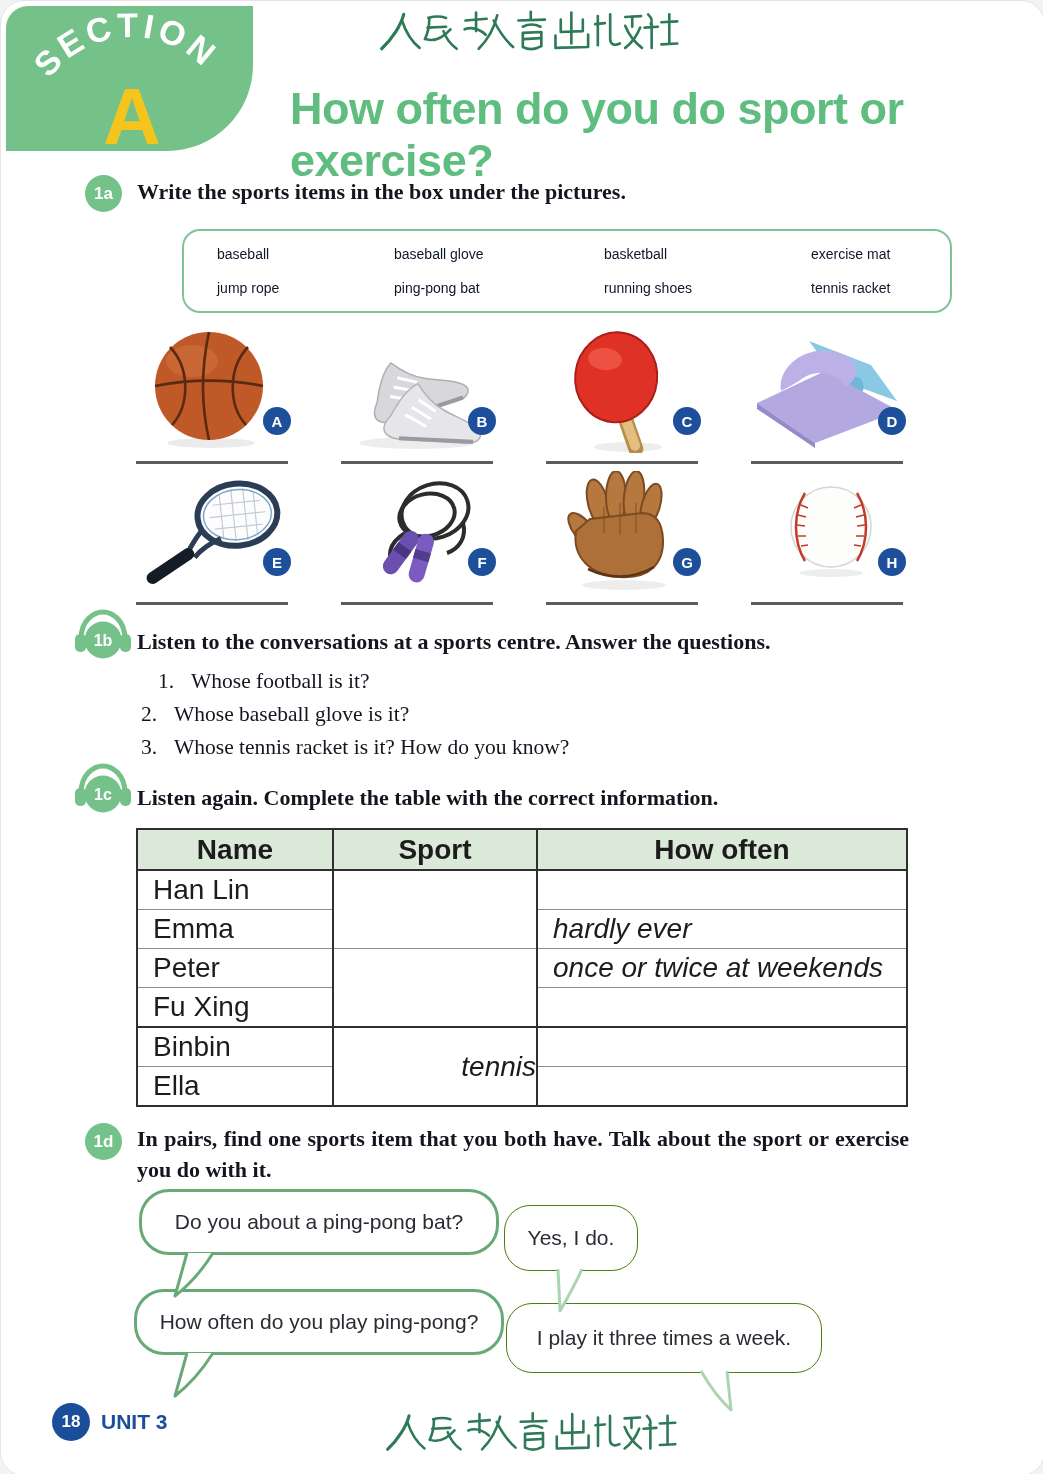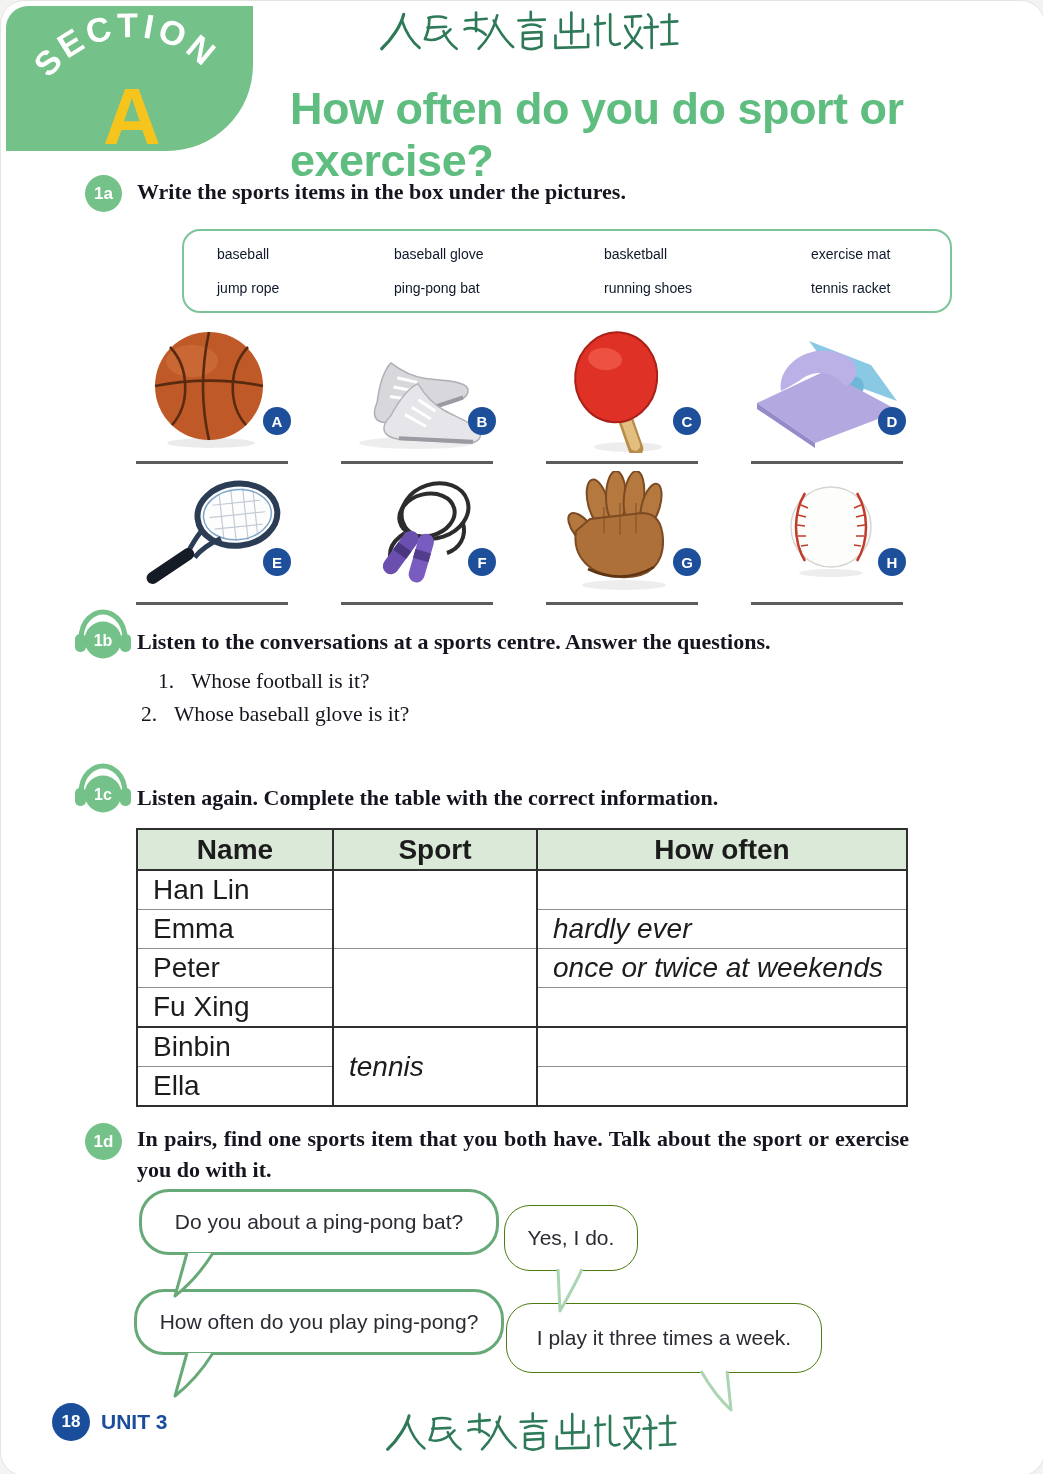--- a/index.html
+++ b/index.html
@@ -31,21 +31,21 @@
   
   table.info{border-collapse:collapse;table-layout:fixed;width:770px;
              font-family:"Liberation Sans",sans-serif;font-size:28px;color:#1c1c1c;
              border:2.5px solid #2f2f2f;}
   table.info th{background:#dbe9d8;font-weight:700;height:37px;text-align:center;
              border-left:2px solid #2f2f2f;border-right:2px solid #2f2f2f;
              border-bottom:2.5px solid #2f2f2f;}
   table.info td{height:38px;border-left:2px solid #2f2f2f;border-right:2px solid #2f2f2f;
              border-top:1px solid #8f8f8f;border-bottom:1px solid #8f8f8f;
              padding:0 0 0 15px;vertical-align:middle;}
-  table.info td.sport-cell{font-style:italic;}
+  table.info td.sport-cell{font-style:italic;text-align:right;}
   table.info td.filled{font-style:italic;}
   table.info tr.heavy td{border-top:2px solid #2f2f2f;}
   
   .bubble{position:absolute;box-sizing:border-box;background:#fff;display:flex;
           align-items:center;justify-content:center;font-size:21px;color:#2b2b33;}
   .bubble.dark{border:3px solid #67aa78;border-radius:30px;}
   .bubble.light{border:1px solid #4d7c0f;border-radius:26px;}
   .tail{position:absolute;z-index:3;}
   
   #page-number{left:51px;top:1402px;width:38px;height:38px;border-radius:50%;background:#1a4e9b;
@@ -274,20 +274,24 @@
   <div class="abs h-serif" style="left:136px;top:628px">Listen to the conversations at a sports centre. Answer the questions.</div>
 
   <div class="abs q" style="left:157px;top:668px">
     <span class="qnum">1.</span>
     <span>Whose football is it?</span>
   </div>
   <div class="abs q" style="left:140px;top:701px">
     <span class="qnum">2.</span>
     <span>Whose baseball glove is it?</span>
   </div>
+  <div class="abs q" style="left:140px;top:734px">
+    <span class="qnum">3.</span>
+    <span>Whose tennis racket is it? How do you know?</span>
+  </div>
 
   <div class="abs" style="left:73px;top:760px">
     <svg width="58" height="56" viewBox="0 0 58 56">
       <g>
         <path d="M7,32 C7,13 20,5 29,5 C38,5 51,13 51,32" stroke="#74c189" stroke-width="5" fill="none"></path>
         <rect x="1" y="27" width="11" height="18" rx="5" fill="#74c189"></rect>
         <rect x="46" y="27" width="11" height="18" rx="5" fill="#74c189"></rect>
       </g>
       <circle cx="29" cy="33" r="18.5" fill="#74c189"></circle>
       <text x="29" y="39" text-anchor="middle" font-family="Liberation Sans, sans-serif" font-size="16" font-weight="700" fill="#fff">1c</text>

